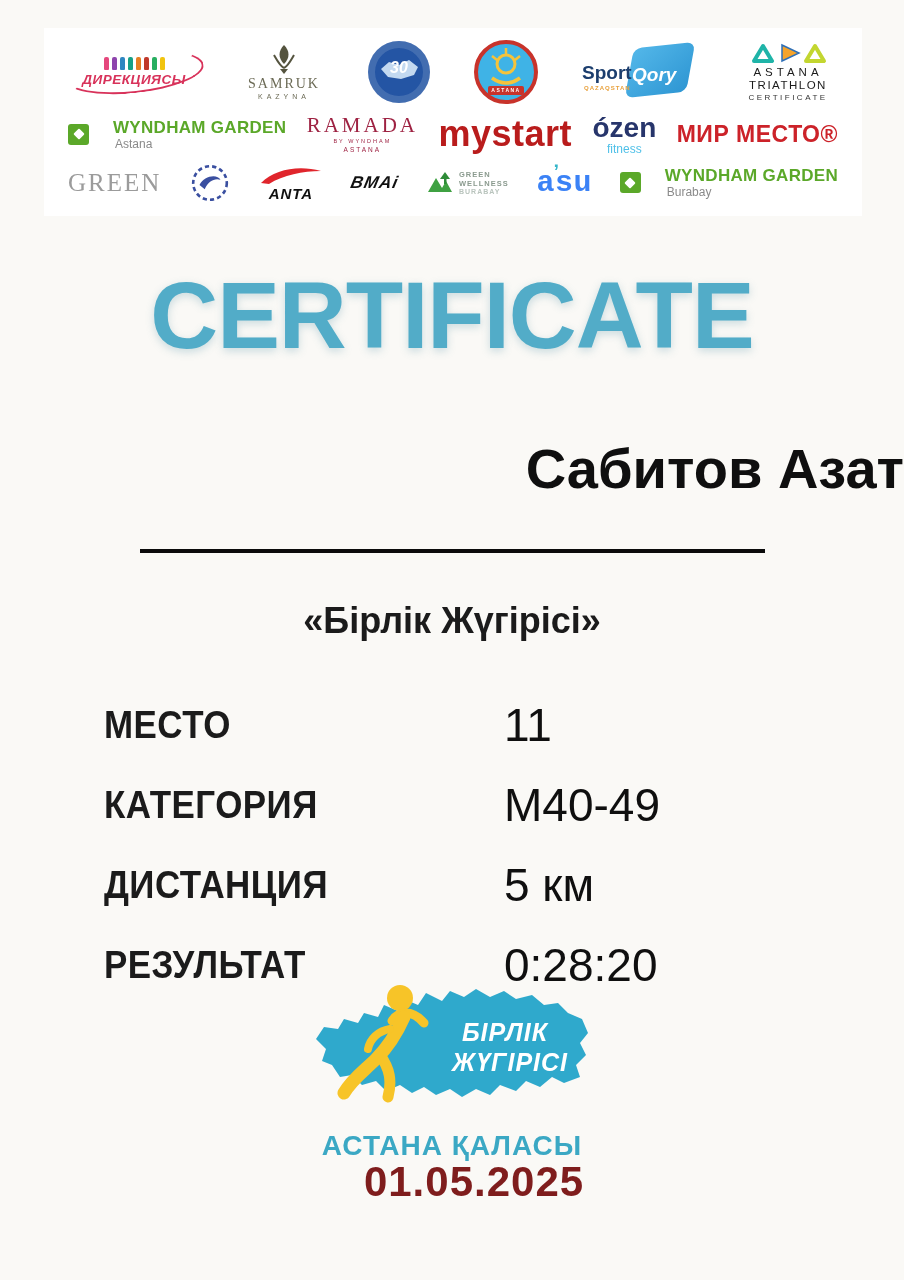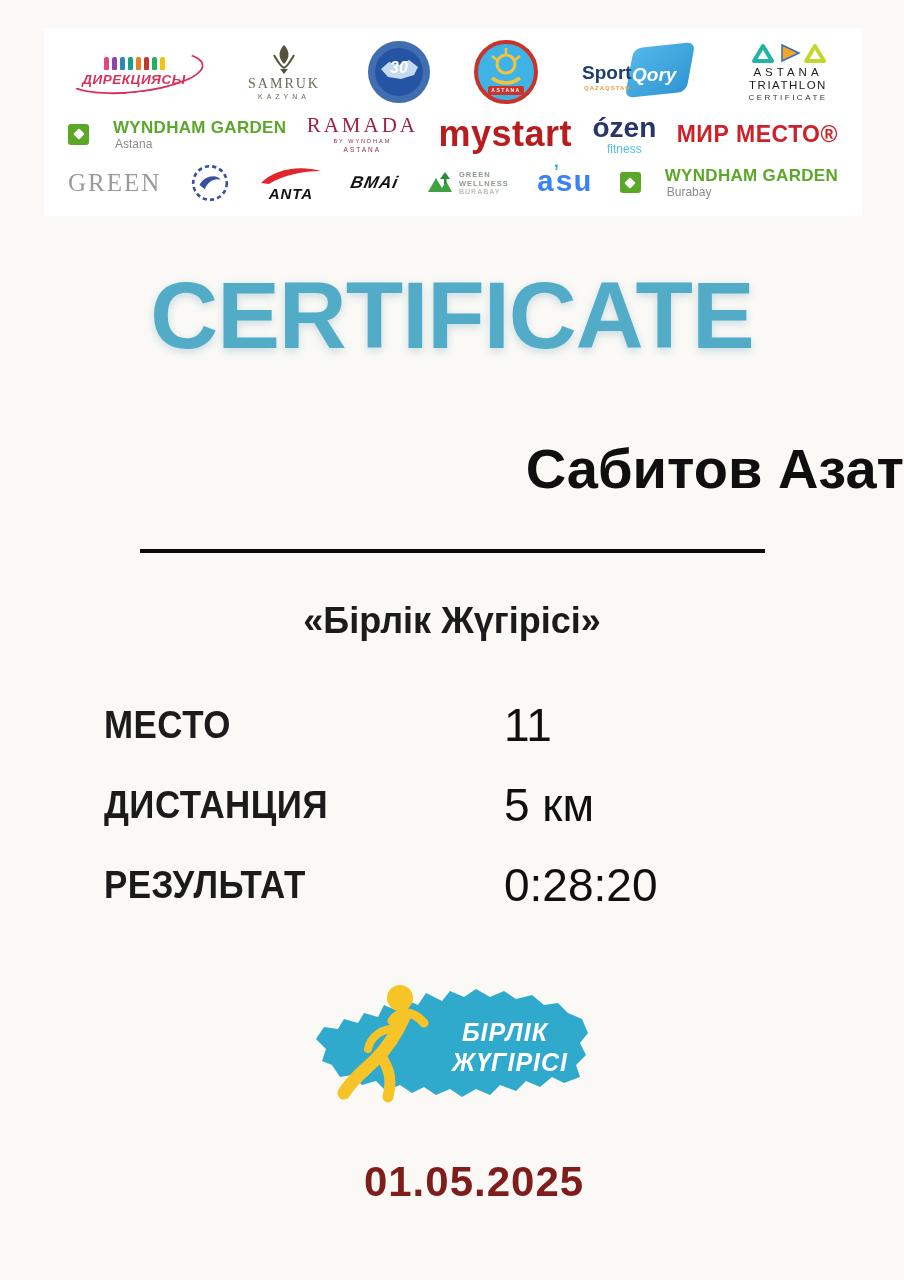--- a/index.html
+++ b/index.html
@@ -292,20 +292,24 @@
 
   <div class="recipient">Сабитов Азат</div>
   <div class="name-underline"></div>
 
   <div class="event">«Бірлік Жүгірісі»</div>
 
   <div class="results">
     <div class="rrow">
       <div class="rlabel">МЕСТО</div>
       <div class="rvalue">11</div>
+    </div>
+    <div class="rrow">
+      <div class="rlabel">КАТЕГОРИЯ</div>
+      <div class="rvalue">M40-49</div>
     </div>
     <div class="rrow">
       <div class="rlabel">ДИСТАНЦИЯ</div>
       <div class="rvalue">5 км</div>
     </div>
     <div class="rrow">
       <div class="rlabel">РЕЗУЛЬТАТ</div>
       <div class="rvalue">0:28:20</div>
     </div>
   </div>
@@ -321,15 +325,16 @@
       <circle cx="100" cy="15" r="13" fill="#F7C428"></circle>
       <path d="M124,40 C112,26 98,28 92,38" stroke="#F7C428" stroke-width="9" fill="none" stroke-linecap="round"></path>
       <path d="M104,34 C96,52 88,64 76,76 C64,88 52,96 44,110" stroke="#F7C428" stroke-width="13" fill="none" stroke-linecap="round"></path>
       <path d="M80,72 C90,86 92,98 88,114" stroke="#F7C428" stroke-width="11" fill="none" stroke-linecap="round"></path>
       <path d="M90,46 C78,48 70,56 68,66" stroke="#F7C428" stroke-width="8" fill="none" stroke-linecap="round"></path>
     </g>
     <text x="205" y="58" text-anchor="middle" fill="#ffffff" font-size="25" font-weight="bold" font-style="italic" font-family="Liberation Sans, sans-serif" letter-spacing="1">БІРЛІК</text>
     <text x="210" y="88" text-anchor="middle" fill="#ffffff" font-size="25" font-weight="bold" font-style="italic" font-family="Liberation Sans, sans-serif" letter-spacing="1">ЖҮГІРІСІ</text>
   </svg>
 
+  <div class="footer-city">АСТАНА ҚАЛАСЫ</div>
   <div class="footer-date">01.05.2025</div>
 
 </div>
 
 </body></html>

